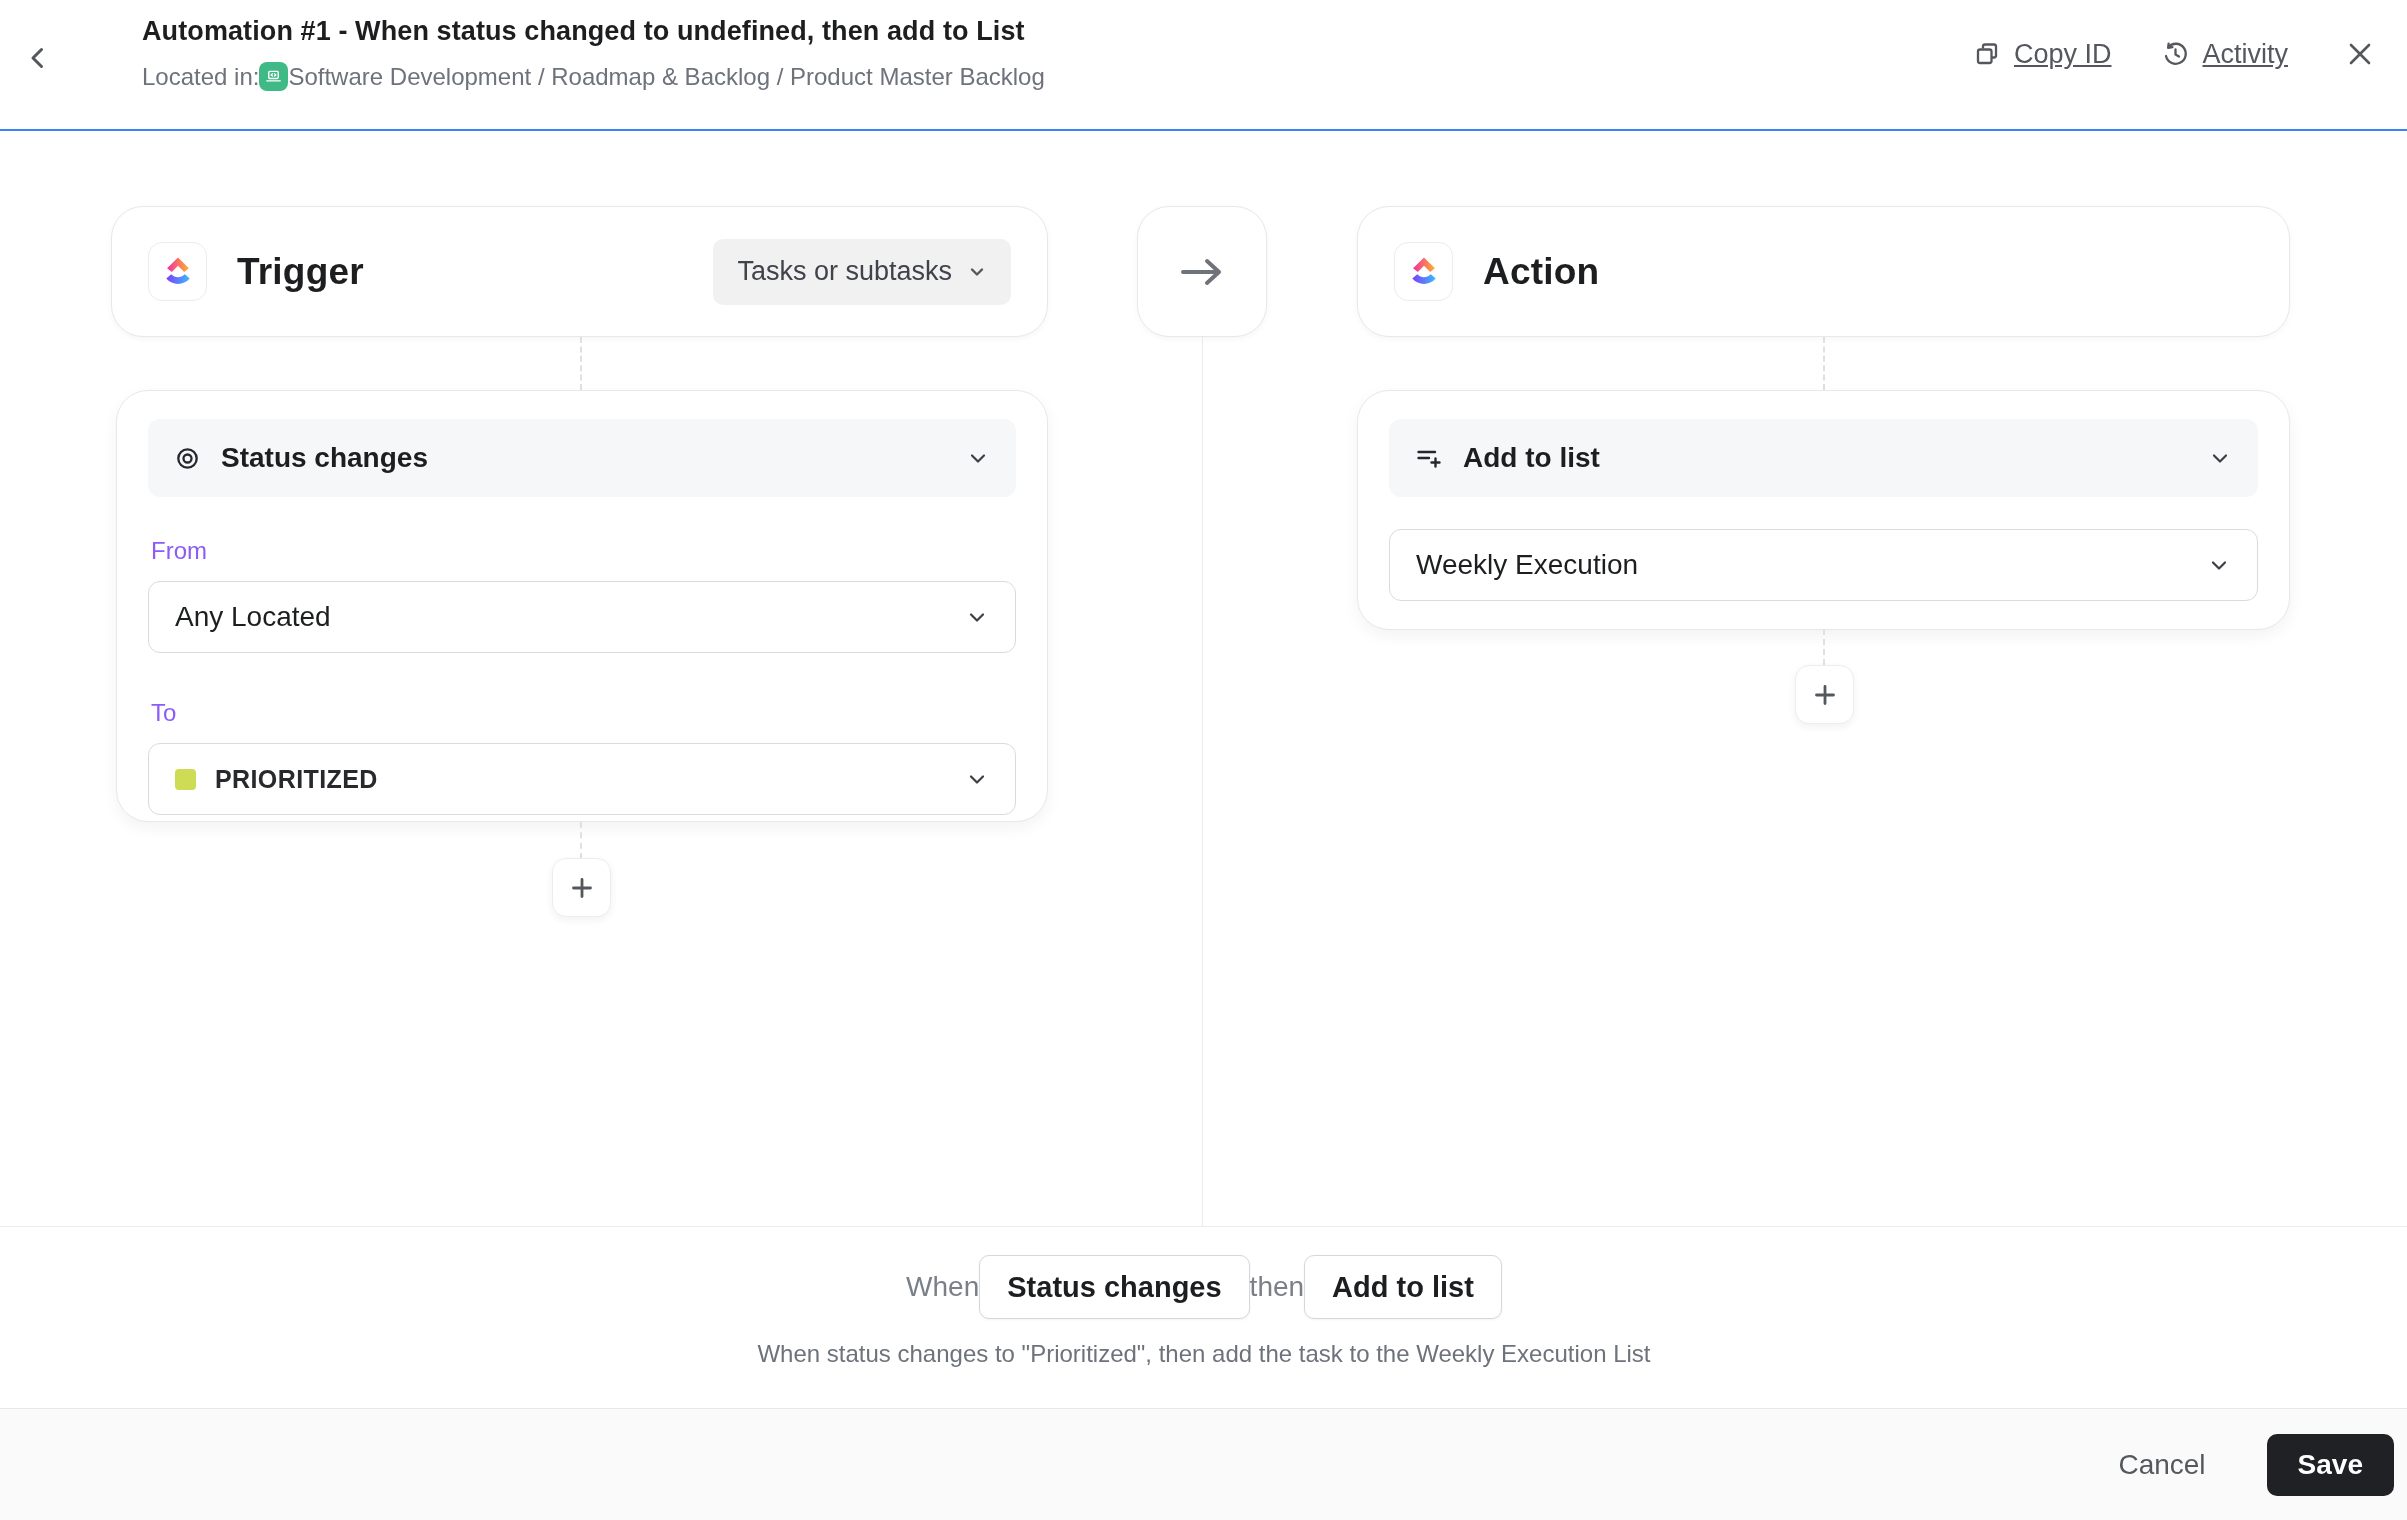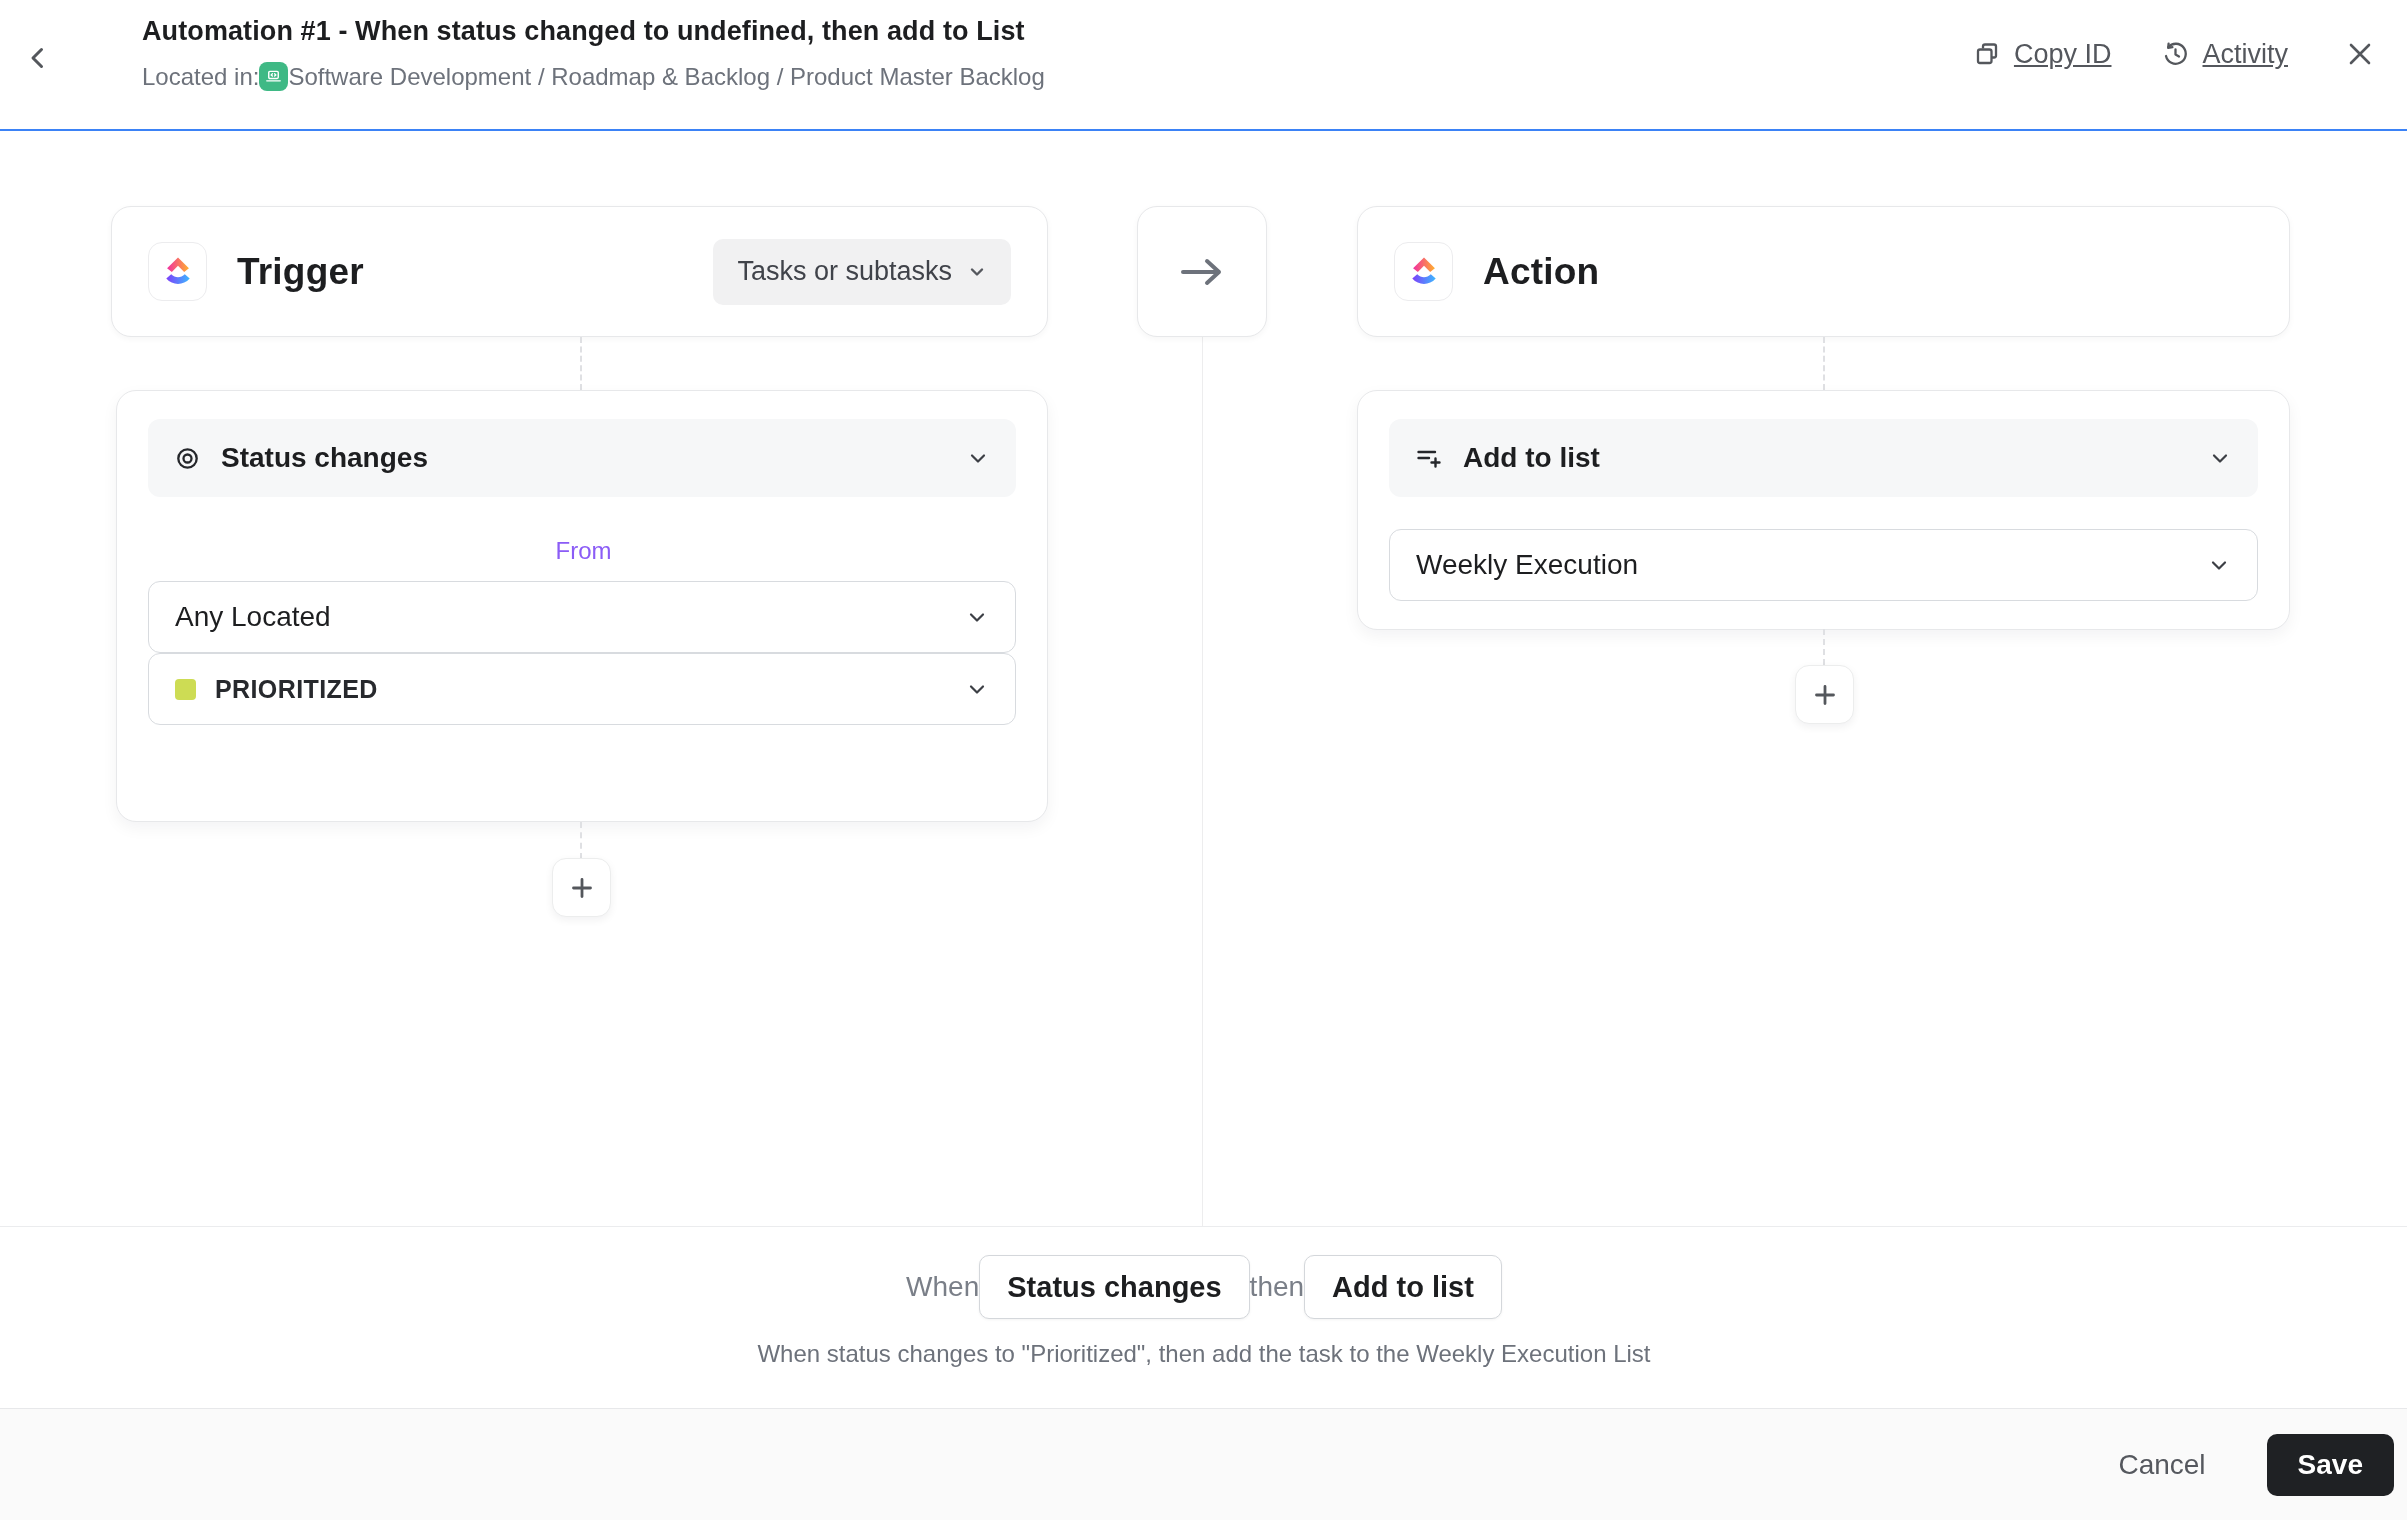--- a/index.html
+++ b/index.html
@@ -14,21 +14,21 @@
   .hdr-title { font-size:27px; font-weight:700; color:#1d1e20; letter-spacing:0.1px; }
   .located { display:flex; align-items:center; margin-top:15px; font-size:24px; color:#6d727b; }
   .space-ic { width:29px; height:29px; border-radius:8px; background:#3fb985; display:flex; align-items:center; justify-content:center; flex:0 0 auto; }
   .hdr-actions { position:absolute; top:32px; right:26px; display:flex; align-items:center; gap:50px; }
   .hdr-btn { display:flex; align-items:center; gap:13px; font-size:27px; color:#54575d; cursor:pointer;text-decoration:underline; }
   .close-btn { width:44px; height:44px; display:flex; align-items:center; justify-content:center; cursor:pointer; }
 
   
   .canvas { position:absolute; top:131px; left:0; width:2408px; height:1095px; background:#fff; }
   .divider-v { position:absolute; left:1202px; top:206px; width:1px; height:889px; background:#ededee; }
-  .card { position:absolute; background:#fff; border:1px solid #e7e8ea; border-radius:20px; box-shadow:0 2px 6px rgba(20,20,35,.04);text-align:center; }
+  .card { position:absolute; background:#fff; border:1px solid #e7e8ea; border-radius:32px; box-shadow:0 2px 6px rgba(20,20,35,.04); }
   .head-card { display:flex; align-items:center; padding:0 36px; }
   .logo-box { width:59px; height:59px; border:1px solid #ececee; border-radius:14px; display:flex; align-items:center; justify-content:center; flex:0 0 auto; background:#fff; }
   .card-title { font-size:37px; font-weight:700; color:#1d1e20; margin-left:30px; letter-spacing:0.2px; }
   .scope-pill { margin-left:auto; height:66px; background:#f1f1f2; border-radius:10px; display:flex; align-items:center; gap:15px; padding:0 24px; font-size:27px; color:#40434a; cursor:pointer; }
   .connector { position:absolute; width:0; border-left:2px dashed #dfe0e3; }
   .cfg-card { padding:28px 31px; box-shadow:0 6px 16px rgba(20,20,35,.05); }
   .row-select { height:78px; background:#f6f7f8; border-radius:12px; display:flex; align-items:center; padding:0 26px; cursor:pointer; }
   .row-select .lbl { font-size:28px; font-weight:700; color:#1d1e20; margin-left:20px; }
   .chev-r { margin-left:auto; display:flex; }
   .field-label { font-size:24px; color:#8b5cf6; margin:40px 0 16px 3px; }
@@ -165,20 +165,21 @@
       <div class="field-label">From</div>
       <div class="dropdown">
         <span>Any Located</span>
         <span class="chev-r">
           <svg width="24" height="24" viewBox="0 0 24 24" fill="none" stroke="#3c3f45" stroke-width="2.2" stroke-linecap="round" stroke-linejoin="round">
               <path d="M6 9.5 L12 15.5 L18 9.5"></path>
             </svg>
         </span>
       </div>
 
+      <div class="field-label" style="margin-top:46px;">To</div>
       <div class="dropdown">
         <span class="status-sq" style="background:#cddc54;"></span>
         <span class="caps">PRIORITIZED</span>
         <span class="chev-r">
           <svg width="24" height="24" viewBox="0 0 24 24" fill="none" stroke="#3c3f45" stroke-width="2.2" stroke-linecap="round" stroke-linejoin="round">
               <path d="M6 9.5 L12 15.5 L18 9.5"></path>
             </svg>
         </span>
       </div>
     </div>

